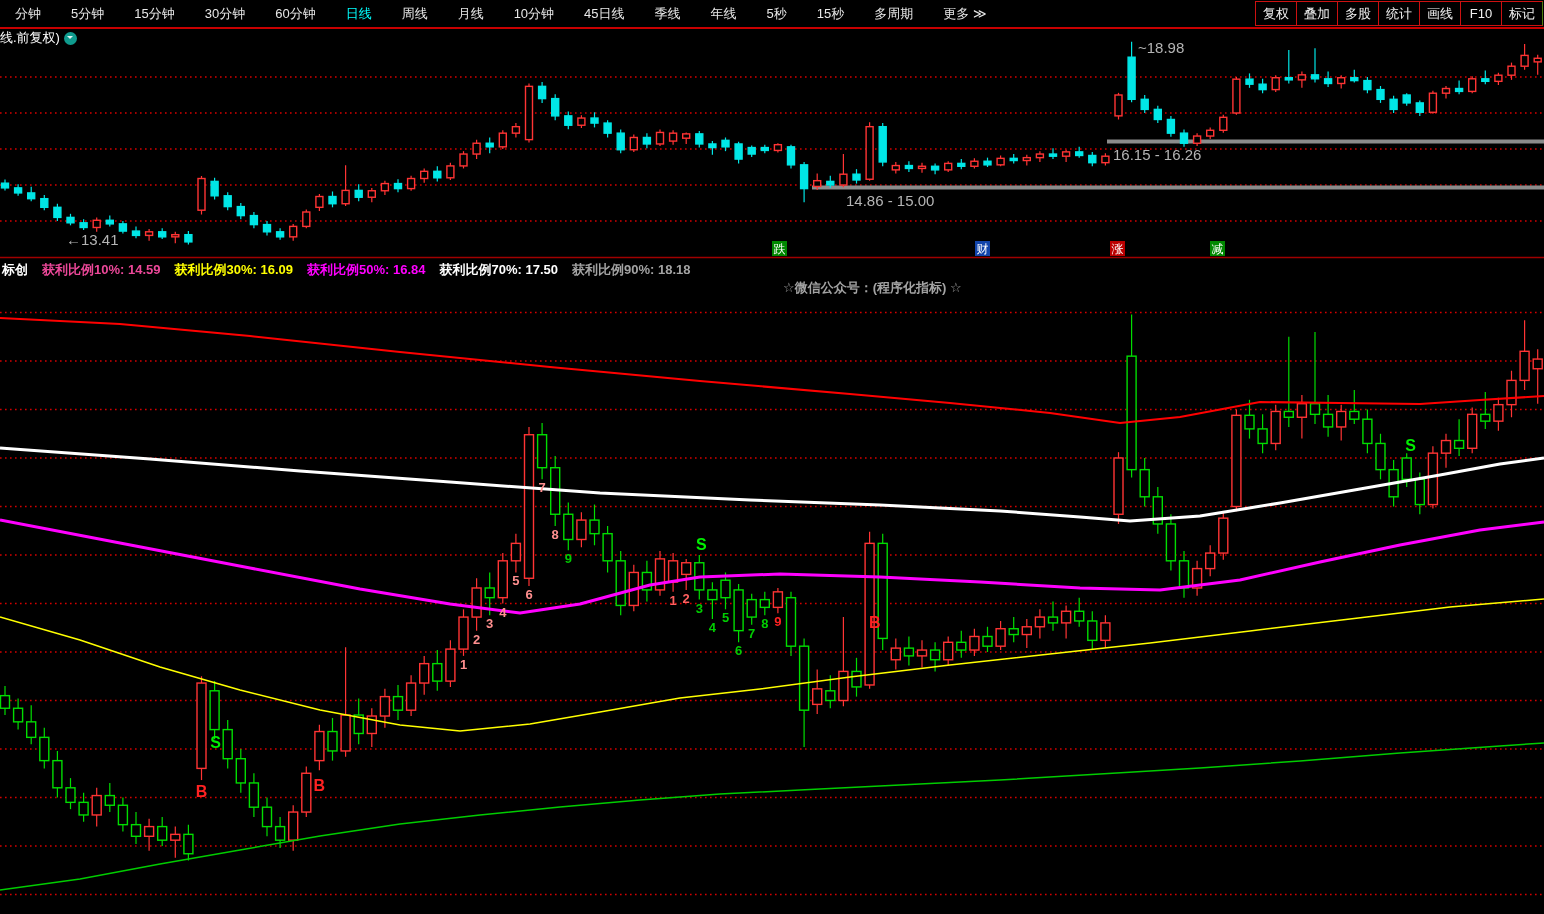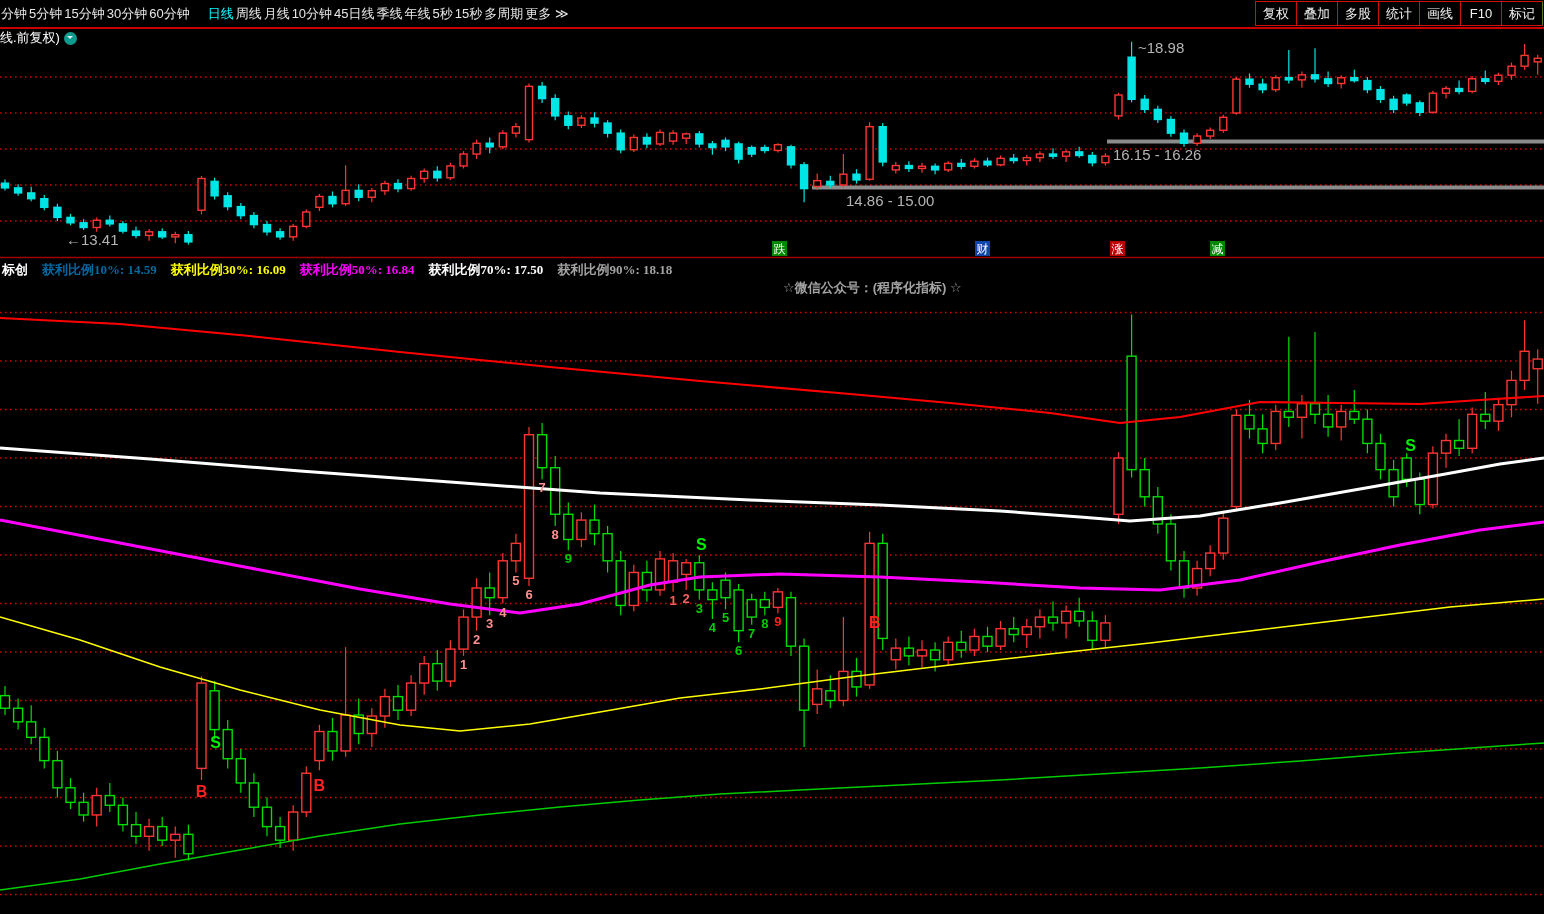--- a/index.html
+++ b/index.html
@@ -1,32 +1,32 @@
 <!DOCTYPE html>
 <html><head>
 <meta charset="utf-8">
 <style>
   html,body{margin:0;padding:0;background:#000;}
   #screen{position:relative;width:1544px;height:914px;background:#000;overflow:hidden;
           font-family:"Liberation Sans","DejaVu Sans",sans-serif;}
   
   #menubar{position:absolute;left:0;top:0;width:1544px;height:27px;background:#000;
            border-bottom:2px solid #c80000;display:flex;align-items:center;}
-  .menu-item{color:#e8e8e8;font-size:13px;padding:0 1px;white-space:nowrap;cursor:default;}
-  .menu-item.active{color:#00ffff;margin-left:16px;}
+  .menu-item{color:#e8e8e8;font-size:13px;padding:0 15px;white-space:nowrap;cursor:default;}
+  .menu-item.active{color:#00ffff;}
   #right-buttons{position:absolute;right:1px;top:1px;height:25px;display:flex;}
   .tool-btn{min-width:38px;height:23px;border:1px solid #cc1111;border-right:none;color:#f0f0f0;
             font-size:13px;display:flex;align-items:center;justify-content:center;padding:0 1px;background:#000;}
   .tool-btn:last-child{border-right:1px solid #4d7c0f;}
   
   #status-row{position:absolute;left:0;top:30px;height:16px;display:flex;align-items:center;color:#fff;font-size:13px;}
   #period-icon{width:13px;height:13px;border-radius:50%;background:#0f9b8e;margin-left:4px;position:relative;}
   #period-icon:after{content:"";position:absolute;left:3.2px;top:4px;border:3.2px solid transparent;border-top-color:#dff4f2;}
   
-  #indicator-bar{position:absolute;left:2px;top:261px;height:15px;display:flex;font-size:13px;font-weight:bold;white-space:nowrap;font-family:Liberation Serif, serif;}
+  #indicator-bar{position:absolute;left:2px;top:261px;height:15px;display:flex;font-size:13px;font-weight:bold;white-space:nowrap;}
   #indicator-bar span{margin-right:14px;}
   #watermark{position:absolute;top:279px;font-size:13px;font-weight:bold;}
   svg text{font-family:"Liberation Sans","DejaVu Sans",sans-serif;}
 </style>
 </head>
 <body>
 
 <div id="screen">
   <div id="menubar">
       <span class="menu-item">分钟</span>
@@ -54,21 +54,21 @@
       <div class="tool-btn">画线</div>
       <div class="tool-btn">F10</div>
       <div class="tool-btn">标记</div>
     </div>
   <div id="status-row">
     <span>线.前复权)</span>
     <span id="period-icon"></span>
   </div>
   <div id="indicator-bar">
       <span style="color: rgb(255, 255, 255);">标创</span>
-      <span style="color: #0369a1;">获利比例10%: 14.59</span>
+      <span style="color: #ec4899;">获利比例10%: 14.59</span>
       <span style="color: rgb(255, 255, 0);">获利比例30%: 16.09</span>
       <span style="color: rgb(255, 0, 255);">获利比例50%: 16.84</span>
       <span style="color: rgb(255, 255, 255);">获利比例70%: 17.50</span>
       <span style="color: #a3a3a3; text-align: right;">获利比例90%: 18.18</span>
     </div>
   <div id="watermark" style="color: #a3a3a3; left: 783px;">☆微信公众号：(程序化指标) ☆</div>
   <svg id="chart" width="1544" height="914" style="position:absolute;left:0;top:0;">
       <defs>
         <clipPath id="clip0">
           <rect x="0" y="36" width="1544" height="221"></rect>

